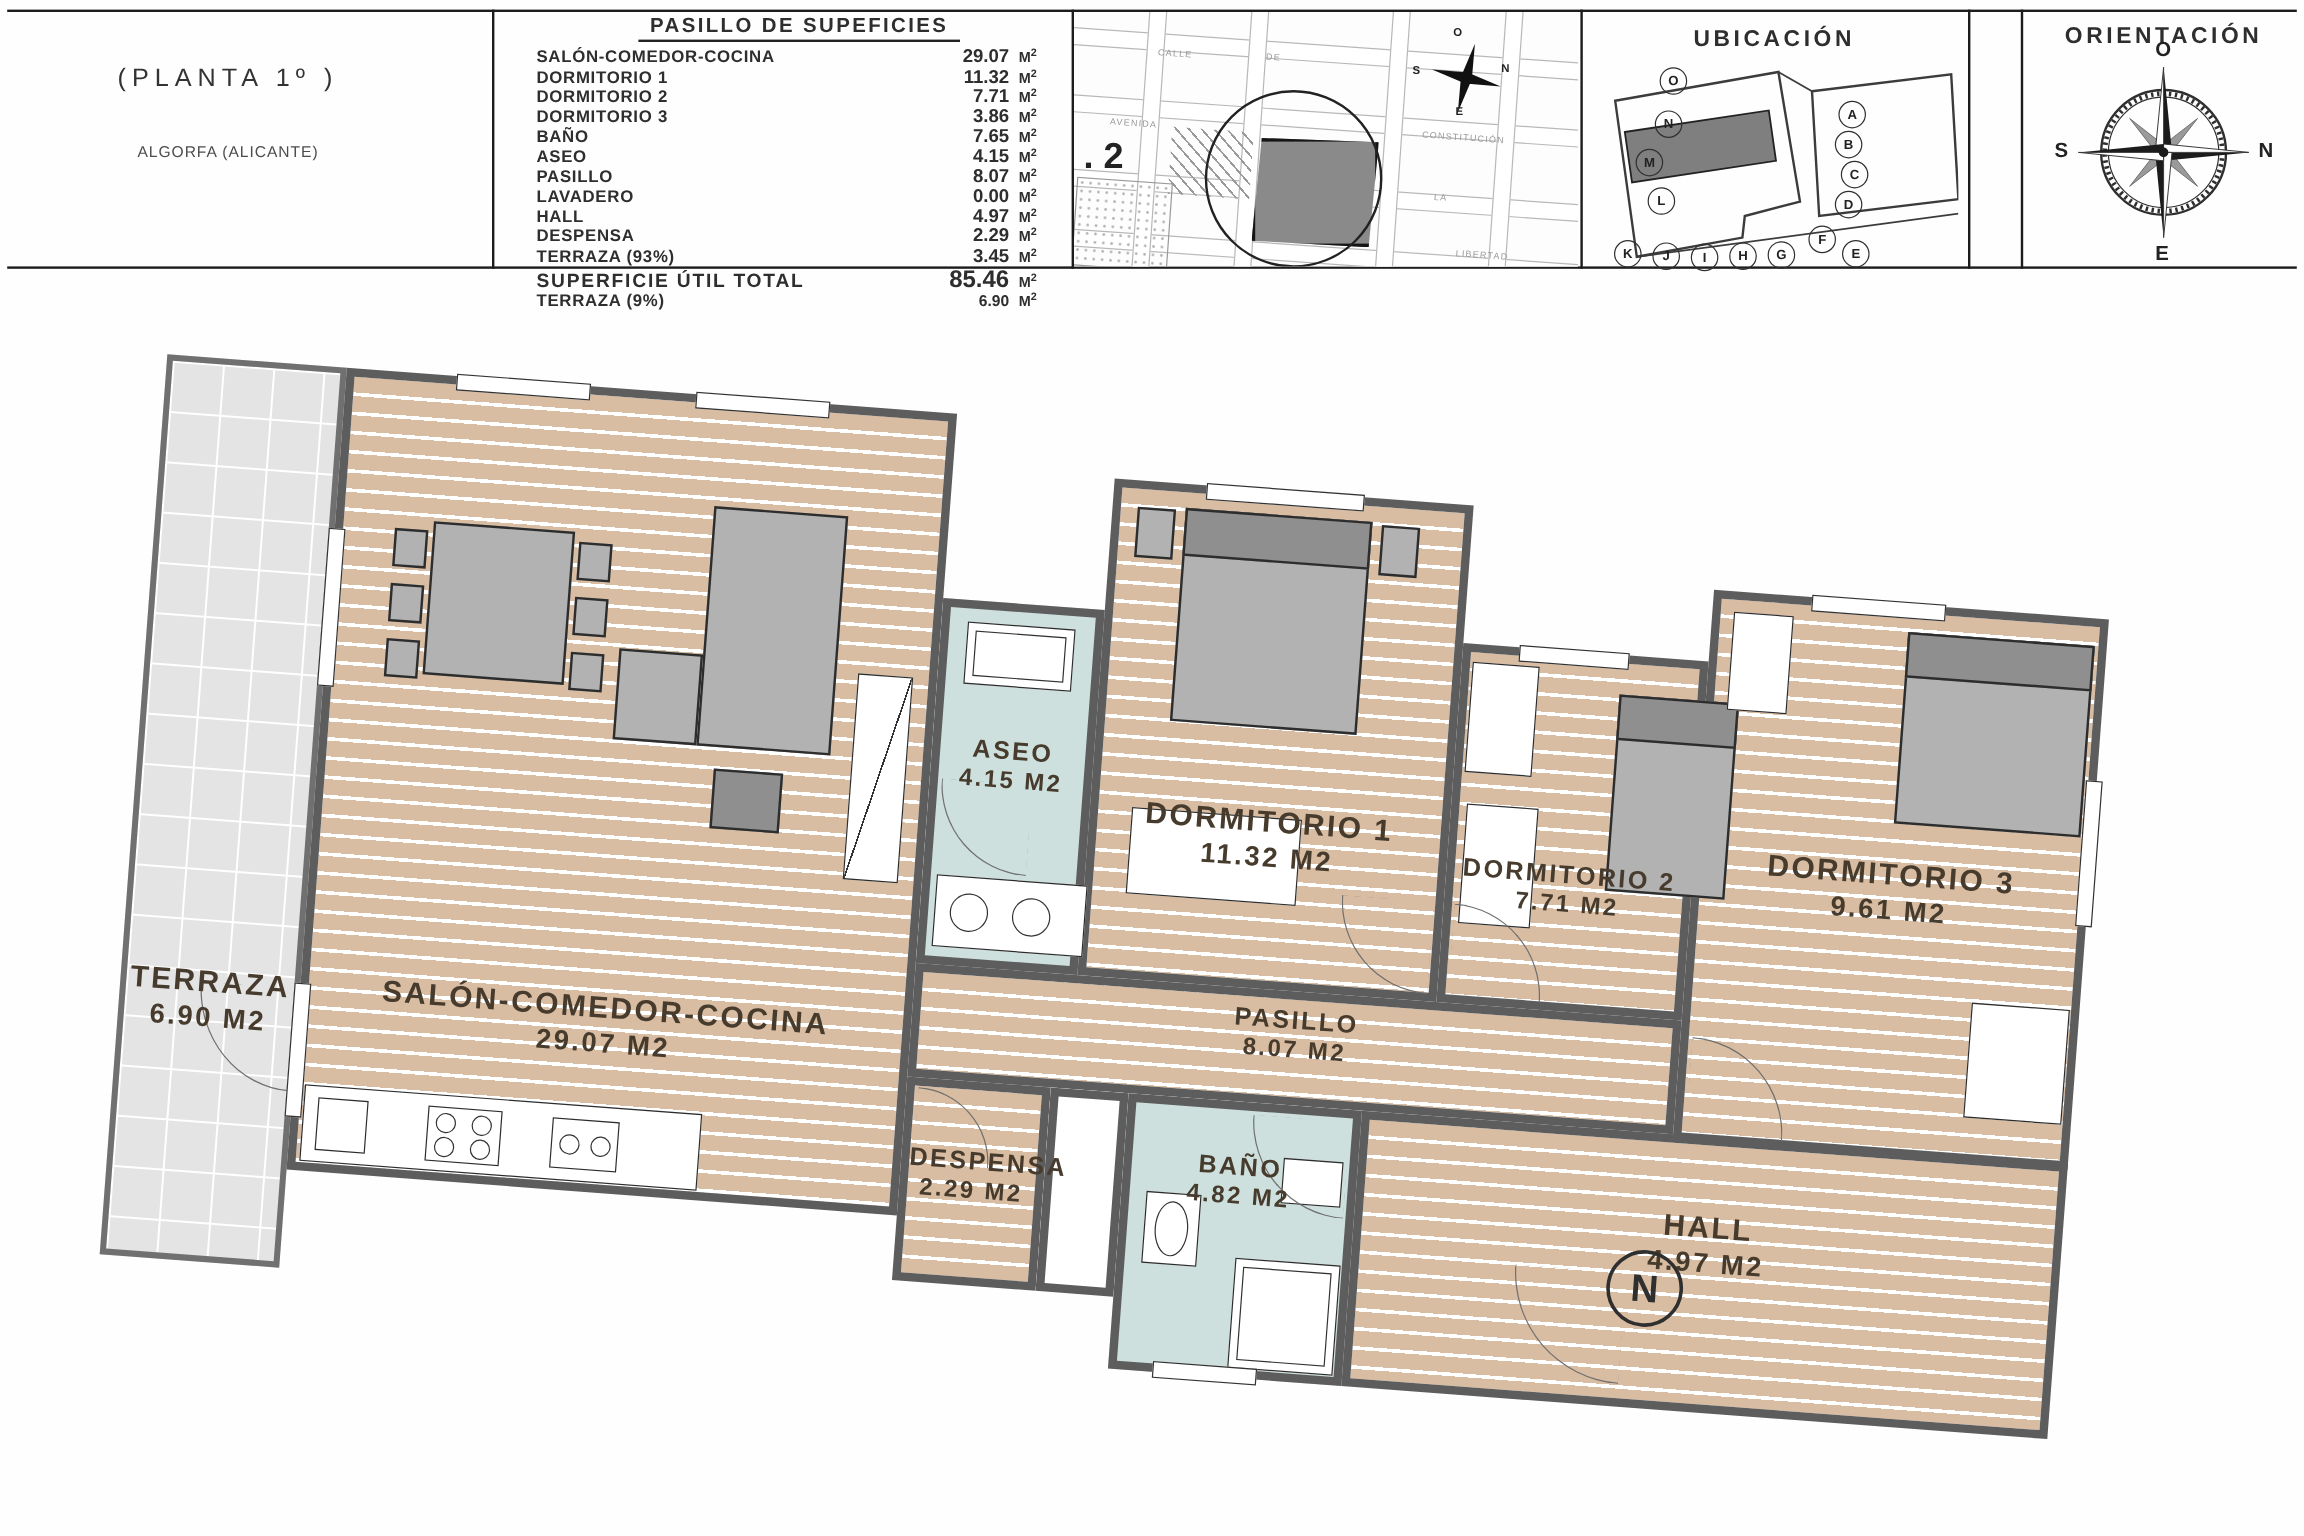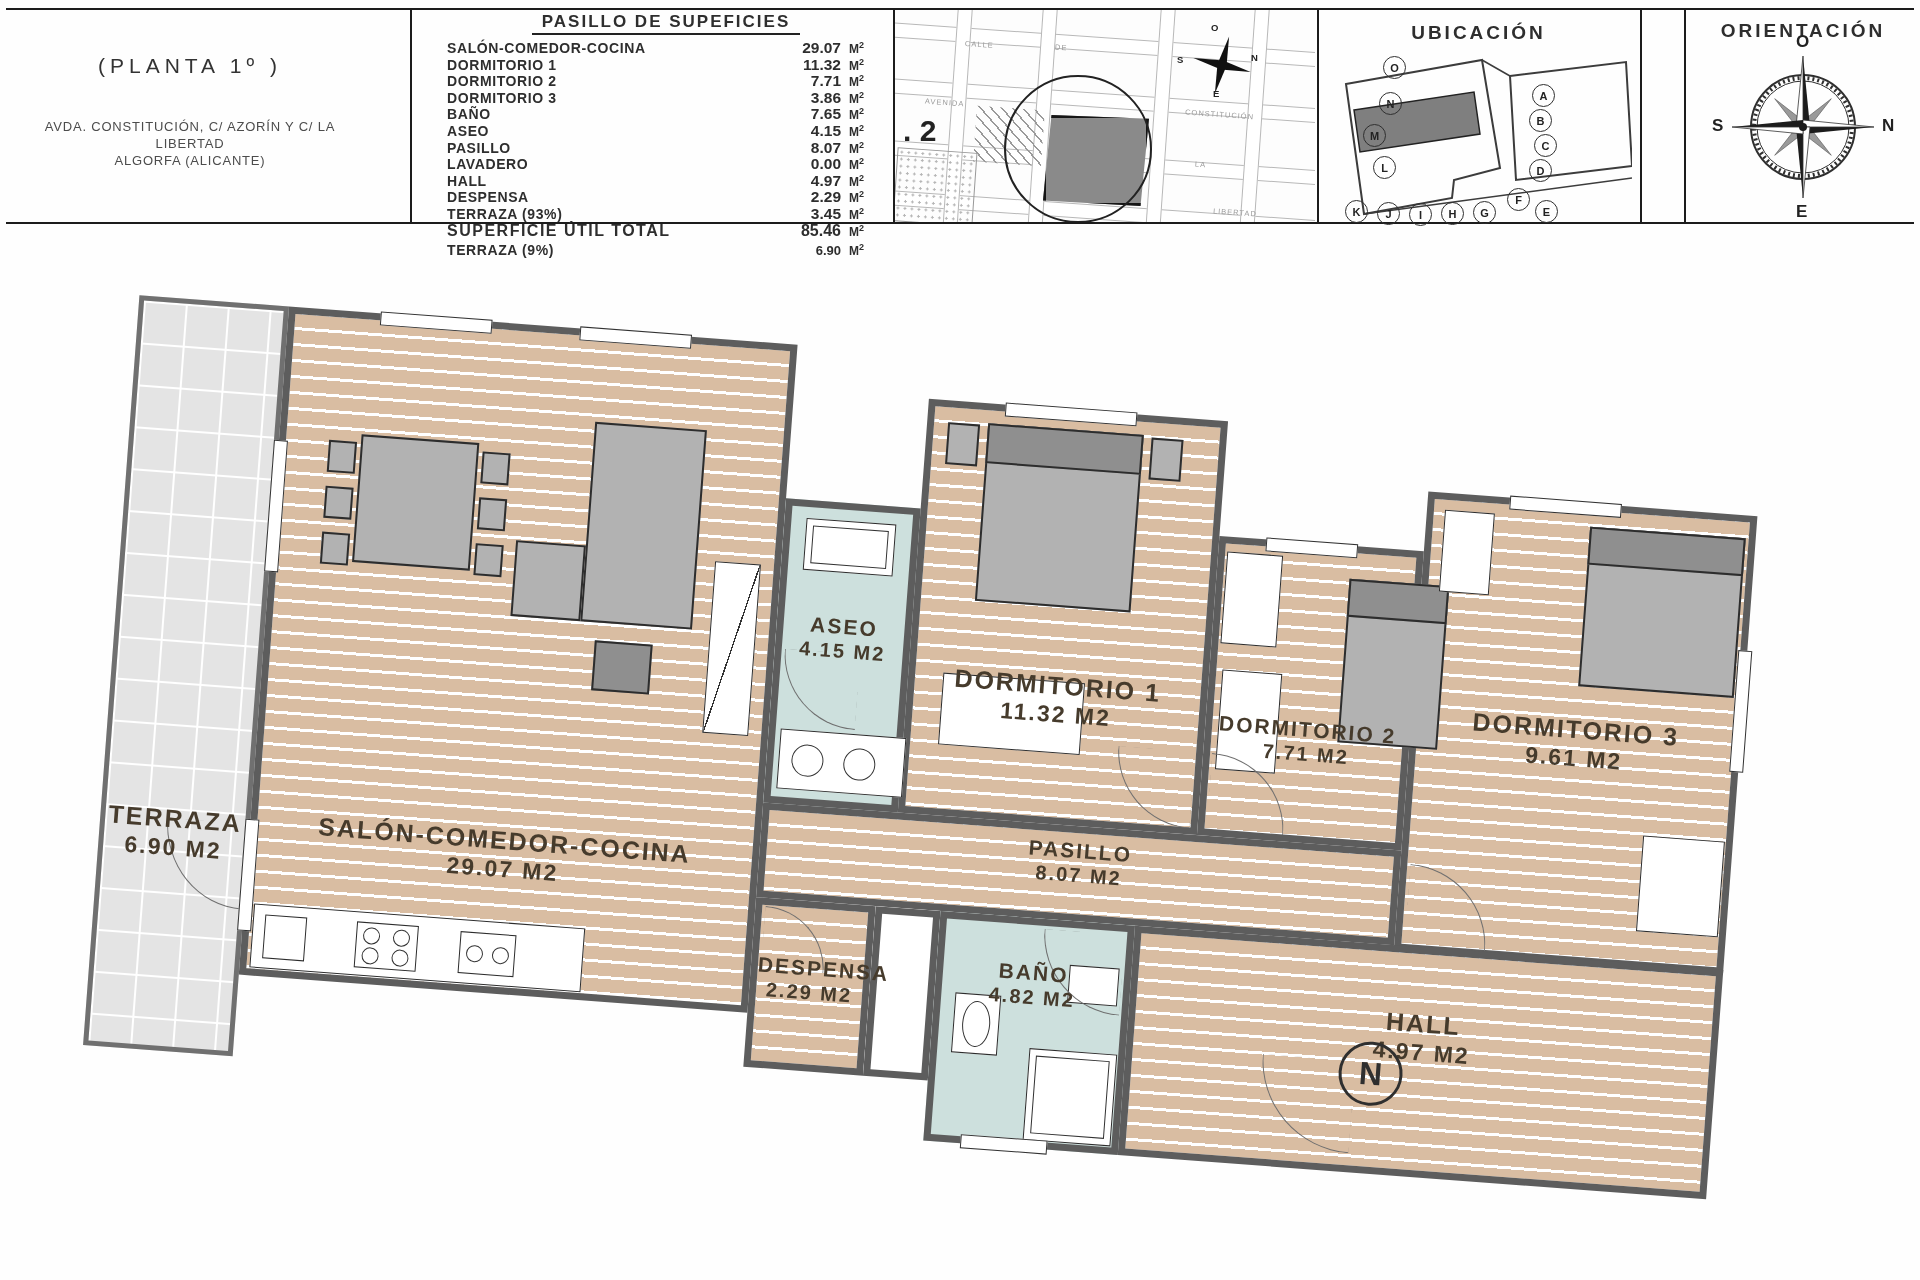--- a/index.html
+++ b/index.html
@@ -23,21 +23,21 @@
   .t-title span{border-bottom:2.5px solid #222;padding:0 10px 2px;}
   .trows{margin-top:7px;}
   .trow{display:flex;align-items:baseline;height:16.6px;font-weight:bold;}
   .trow .tl{flex:1;font-size:14px;letter-spacing:0.6px;}
   .trow .tv{width:64px;text-align:right;font-size:15.5px;}
   .trow .tu{width:36px;font-size:12px;padding-left:8px;}
   .trow .tu sup{font-size:9px;}
   .totals{}
   .trow.total{height:20px;}
   .trow.total .tl{font-size:16px;letter-spacing:1.5px;}
-  .trow.total .tv{font-size:16px;}
+  .trow.total .tv{font-size:20px;}
   .trow.total2 .tl{font-size:14px;}
   .trow.total2 .tv{font-size:13px;}
 
   
   #site-map{position:absolute;left:895px;top:10px;width:420px;height:212px;overflow:hidden;background:#fdfdfd;}
   .street-h{position:absolute;height:13px;background:#fff;border-top:1px solid #b8b8b8;border-bottom:1px solid #b8b8b8;transform:rotate(4deg);}
   .street-v{position:absolute;width:13px;background:#fff;border-left:1px solid #b8b8b8;border-right:1px solid #b8b8b8;transform:rotate(4deg);}
   .map-circle{position:absolute;left:109px;top:65px;width:144px;height:144px;border:2.5px solid #222;border-radius:50%;}
   .map-plot{position:absolute;left:148px;top:105px;width:100px;height:85px;background:#8a8a8a;border:3px solid #151515;
             clip-path:polygon(8% 0,100% 4%,92% 100%,0 94%);}
@@ -103,21 +103,20 @@
   <div class="hl h" style="left:6px;right:6px;top:222px;"></div>
   <div class="hl v" style="left:410px;"></div>
   <div class="hl v" style="left:893px;"></div>
   <div class="hl v" style="left:1317px;"></div>
   <div class="hl v" style="left:1640px;"></div>
   <div class="hl v" style="left:1684px;"></div>
 
   <div id="title-block">
     <div class="t2">(PLANTA 1º )</div>
     <div class="addr">
-      <div>AVDA. CONSTITUCIÓN, C/ AZORÍN Y C/ LA LIBERTAD</div>
       <div>ALGORFA (ALICANTE)</div>
     </div>
   </div>
 
   <div id="areas-table">
     <div class="t-title"><span>PASILLO DE SUPEFICIES</span></div>
     <div class="trows">
       <div class="trow">
           <span class="tl">SALÓN-COMEDOR-COCINA</span>
           <span class="tv">29.07</span>

